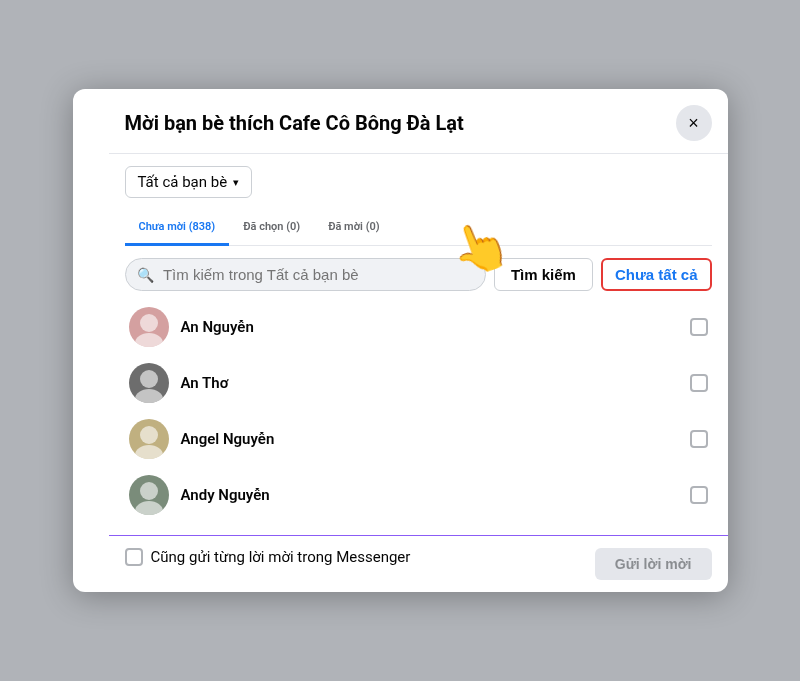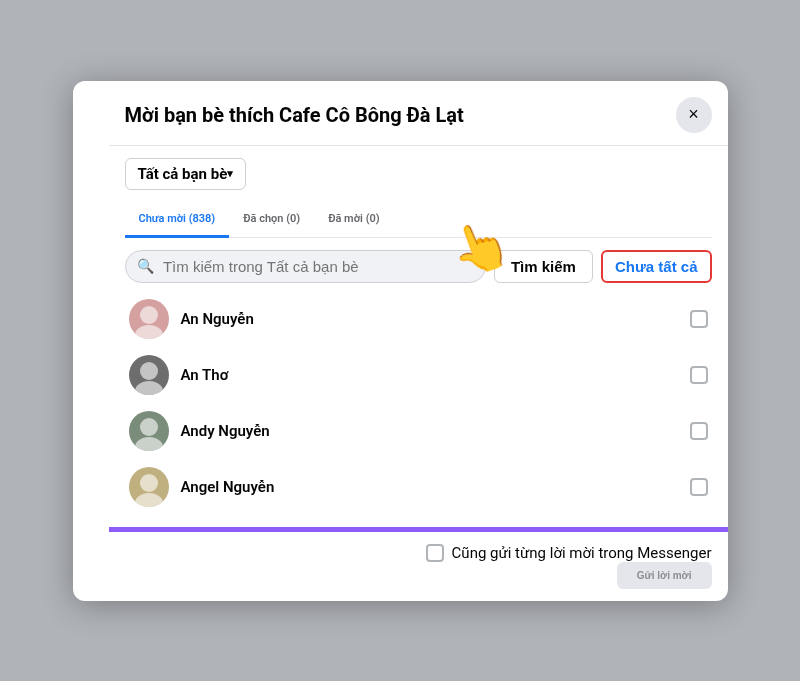--- a/index.html
+++ b/index.html
@@ -44,25 +44,26 @@
       justify-content: center;
       font-size: 18px;
       color: #050505;
     }
     .modal-body {
       padding: 12px 16px;
     }
     .filter-dropdown {
       display: inline-flex;
       align-items: center;
+      gap: 6px;
       border: 1px solid #ccd0d5;
       border-radius: 6px;
       padding: 6px 12px;
       font-size: 15px;
-      font-weight: 700;
+      font-weight: 400;
       color: #050505;
       background: #fff;
       cursor: pointer;
       margin-bottom: 12px;
     }
     .filter-dropdown .chevron {
       font-size: 11px;
       color: #050505;
     }
     .tabs {
@@ -170,25 +171,24 @@
     .checkbox {
       width: 18px;
       height: 18px;
       border: 2px solid #b0b3b8;
       border-radius: 4px;
       background: #fff;
       flex-shrink: 0;
     }
     .modal-footer {
       display: flex;
-      align-items: flex-end;
+      align-items: flex-start;
       justify-content: space-between;
       padding: 12px 16px;
-      border-top: 5px solid #8b5cf6;
-      flex-direction: column;
+      border-top: 1px solid #8b5cf6;
     }
     .footer-left {
       display: flex;
       align-items: center;
       gap: 8px;
     }
     .footer-checkbox {
       width: 18px;
       height: 18px;
       border: 2px solid #b0b3b8;
@@ -198,21 +198,21 @@
     .footer-label {
       font-size: 15px;
       color: #050505;
     }
     .send-btn {
       padding: 8px 20px;
       border-radius: 6px;
       border: none;
       background: #e4e6eb;
       color: #8a8d91;
-      font-size: 10px;
+      font-size: 14px;
       font-weight: 600;
       cursor: not-allowed;
     }
     
     .hand-emoji {
       position: absolute;
       font-size: 48px;
       left: 330px;
       top: 218px;
       pointer-events: none;
@@ -282,37 +282,37 @@
         <div class="avatar" style="background:#6d6d6d;">
           <svg viewBox="0 0 40 40">
               <circle cx="20" cy="16" r="9" fill="#fff" opacity="0.6"></circle>
               <ellipse cx="20" cy="36" rx="14" ry="10" fill="#fff" opacity="0.6"></ellipse>
             </svg>
         </div>
         <span class="friend-name">An Thơ</span>
         <div class="checkbox"></div>
       </li>
       <li class="friend-item">
+        <div class="avatar" style="background:#c0b080;">
+          <svg viewBox="0 0 40 40">
+              <circle cx="20" cy="16" r="9" fill="#fff" opacity="0.6"></circle>
+              <ellipse cx="20" cy="36" rx="14" ry="10" fill="#fff" opacity="0.6"></ellipse>
+            </svg>
+        </div>
+        <span class="friend-name">Angel Nguyễn</span>
+        <div class="checkbox"></div>
+      </li>
+      <li class="friend-item">
         <div class="avatar" style="background:#7a8c7a;">
           <svg viewBox="0 0 40 40">
               <circle cx="20" cy="16" r="9" fill="#fff" opacity="0.6"></circle>
               <ellipse cx="20" cy="36" rx="14" ry="10" fill="#fff" opacity="0.6"></ellipse>
             </svg>
         </div>
         <span class="friend-name">Andy Nguyễn</span>
-        <div class="checkbox"></div>
-      </li>
-      <li class="friend-item">
-        <div class="avatar" style="background:#c0b080;">
-          <svg viewBox="0 0 40 40">
-              <circle cx="20" cy="16" r="9" fill="#fff" opacity="0.6"></circle>
-              <ellipse cx="20" cy="36" rx="14" ry="10" fill="#fff" opacity="0.6"></ellipse>
-            </svg>
-        </div>
-        <span class="friend-name">Angel Nguyễn</span>
         <div class="checkbox"></div>
       </li>
     </ul>
   </div>
 
   <div class="modal-footer">
     <div class="footer-left">
       <div class="footer-checkbox"></div>
       <span class="footer-label">Cũng gửi từng lời mời trong Messenger</span>
     </div>

